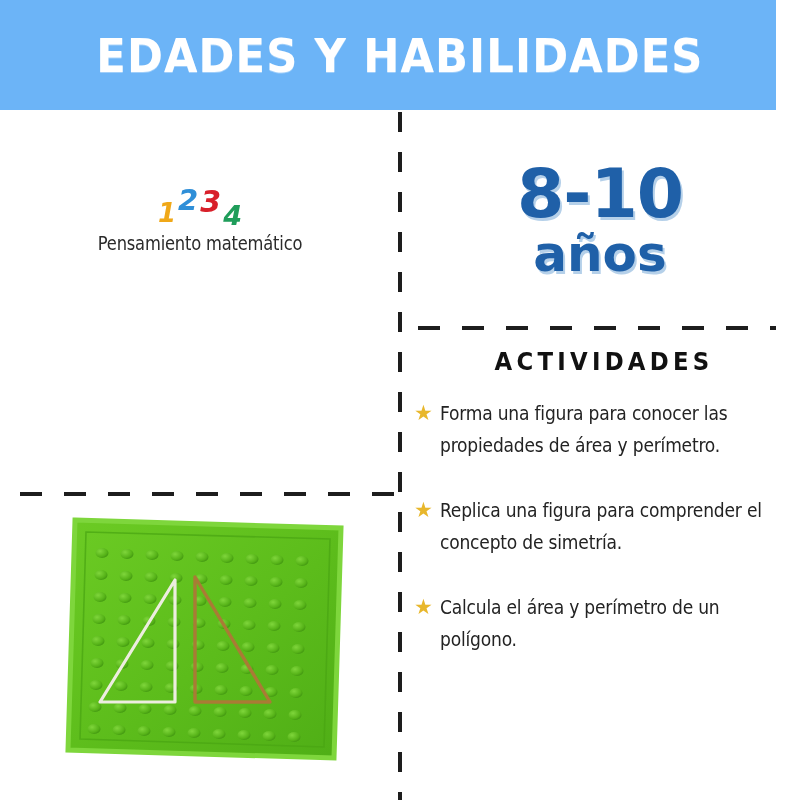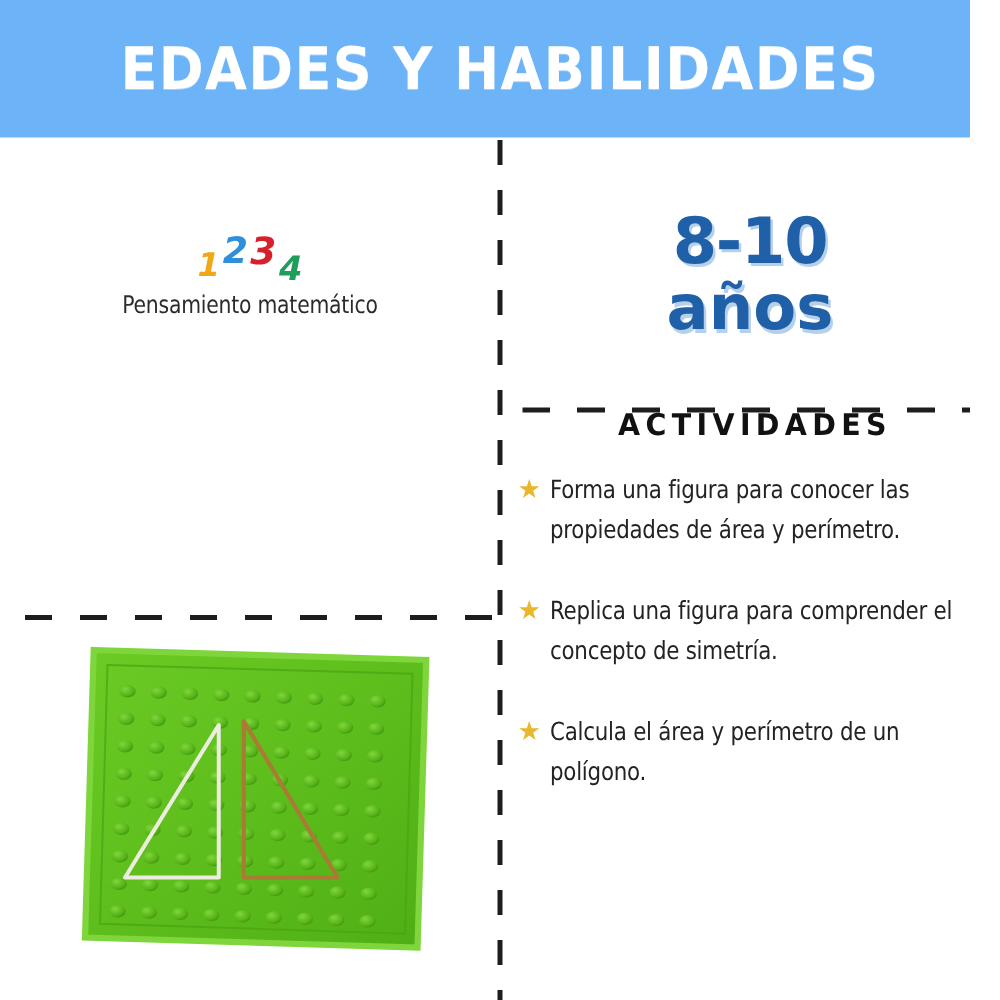--- a/index.html
+++ b/index.html
@@ -156,41 +156,41 @@
     width: 400px;
     height: 200px;
     display: flex;
     flex-direction: column;
     align-items: center;
     justify-content: center;
   }
   .age-range {
     font-family: "DejaVu Sans", sans-serif;
     font-weight: bold;
-    font-size: 51px;
+    font-size: 68px;
     color: #1f60a8;
     line-height: 0.98;
     letter-spacing: -1px;
     text-shadow: 2px 3px 0 rgba(120,170,215,0.55);
   }
   .age-unit {
     margin-top: 2px;
     font-family: "DejaVu Sans", sans-serif;
     font-weight: bold;
     font-size: 50px;
     color: #1f60a8;
     line-height: 1;
     text-shadow: 2px 3px 0 rgba(120,170,215,0.55);
   }
 
   
   .activities {
     position: absolute;
     left: 414px;
-    top: 326px;
+    top: 348px;
     width: 380px;
   }
   .activities-title {
     text-align: center;
     font-family: "DejaVu Sans", sans-serif;
     font-weight: bold;
     font-size: 24px;
     letter-spacing: 4.5px;
     color: #111111;
     margin-bottom: 22px;

